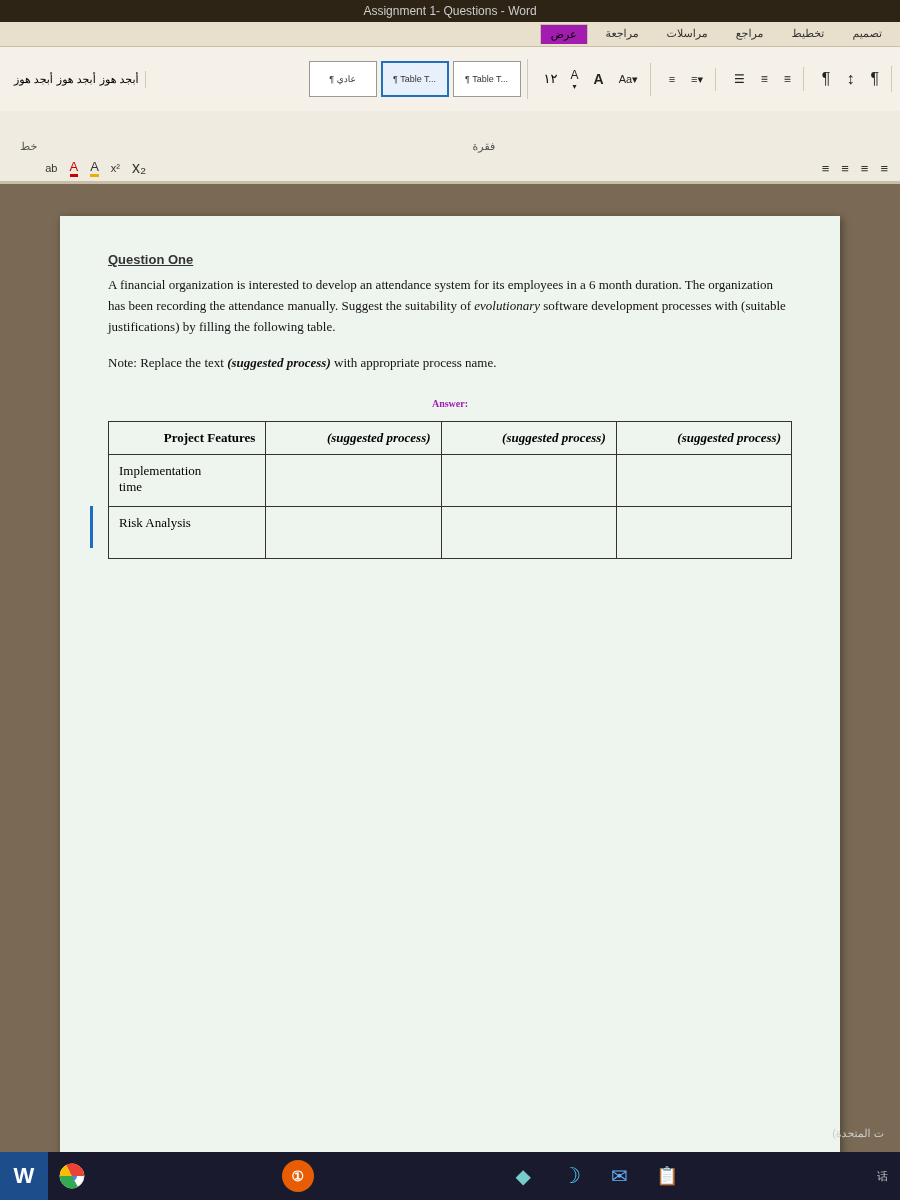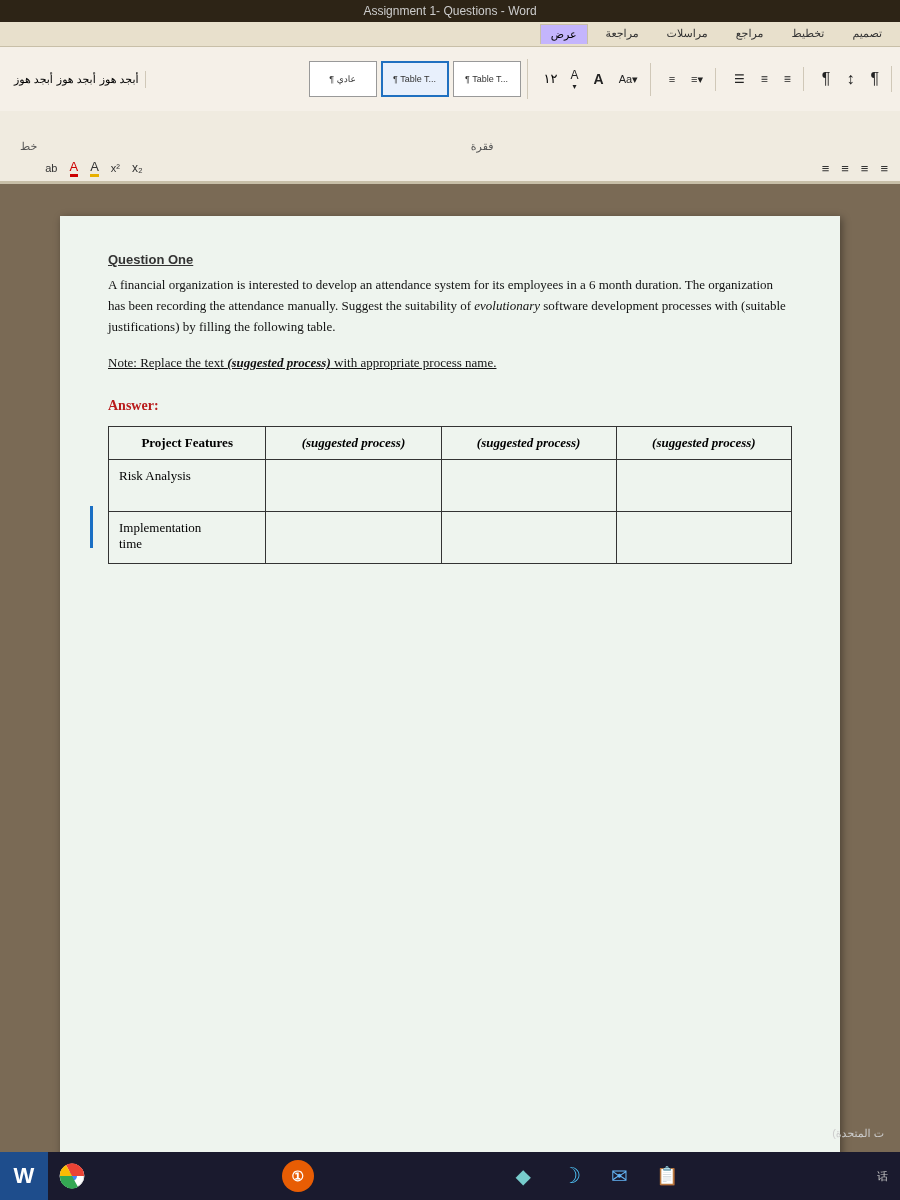--- a/index.html
+++ b/index.html
@@ -40,21 +40,21 @@
       border-bottom: 1px solid #c8bfa8;
     }
 
     .ribbon-tab {
       padding: 3px 10px;
       cursor: pointer;
       color: #333;
     }
 
     .ribbon-tab.active {
-      background: #c4b5fd;
+      background: #a21caf;
       border: 1px solid #c8bfa8;
       border-bottom: none;
       color: #000;
     }
 
     .ribbon-content {
       display: flex;
       flex-direction: row-reverse;
       align-items: center;
       padding: 4px 8px;
@@ -192,34 +192,34 @@
       font-style: italic;
       text-align: center;
     }
 
     .note-text {
       font-size: 13px;
       font-family: 'Times New Roman', Times, serif;
       color: #111;
       line-height: 1.6;
       margin-bottom: 24px;
-      text-decoration: underline;
     }
 
     .note-text em {
       font-style: italic;
       font-weight: bold;
     }
 
     .answer-label {
-      font-size: 14px;
+      font-size: 10px;
       font-family: 'Times New Roman', Times, serif;
       font-weight: bold;
-      color: #b91c1c;
+      color: #a21caf;
       margin-bottom: 12px;
+      text-align: center;
     }
 
     
     .answer-table {
       border-collapse: collapse;
       width: 100%;
       font-family: 'Times New Roman', Times, serif;
       font-size: 13px;
     }
 
@@ -227,21 +227,21 @@
       border: 1.5px solid #333;
       padding: 8px 10px;
       vertical-align: top;
       min-height: 50px;
     }
 
     .answer-table th {
       font-weight: bold;
       font-style: italic;
       background: transparent;
-      text-align: center;
+      text-align: right;
     }
 
     .answer-table .header-row th:first-child {
       font-weight: bold;
       font-style: normal;
     }
 
     .answer-table td {
       height: 52px;
     }
@@ -414,21 +414,21 @@
       <button class="icon-btn">≡</button>
       <button class="icon-btn">≡</button>
       <button class="icon-btn">≡</button>
     </div>
 
     <div style="flex:1; text-align:center;">
       <span class="fqra-label">فقرة</span>
     </div>
 
     <div style="display:flex; flex-direction:row-reverse; gap:4px; align-items:center;">
-      <button class="icon-btn" style="font-size:12px;">x₂</button>
+      <button class="icon-btn" style="font-size:16px;">x₂</button>
       <button class="icon-btn" style="font-size:11px;">x²</button>
       <button class="icon-btn">
         <span style="font-size:13px; border-bottom: 3px solid #e8b000;">A</span>
       </button>
       <button class="icon-btn">
         <span style="font-size:13px; color:#cc0000; border-bottom: 3px solid #cc0000;">A</span>
       </button>
       <button class="icon-btn" style="font-size:11px;">ab</button>
     </div>
 
@@ -465,27 +465,27 @@
       <thead>
         <tr class="header-row">
           <th class="col-features">Project Features</th>
           <th class="col-process"><em>(suggested process)</em></th>
           <th class="col-process"><em>(suggested process)</em></th>
           <th class="col-process"><em>(suggested process)</em></th>
         </tr>
       </thead>
       <tbody>
         <tr class="table-row">
-          <td class="col-features">Risk Analysis</td>
+          <td class="col-features">Implementation<br>time</td>
           <td></td>
           <td></td>
           <td></td>
         </tr>
         <tr class="table-row">
-          <td class="col-features">Implementation<br>time</td>
+          <td class="col-features">Risk Analysis</td>
           <td></td>
           <td></td>
           <td></td>
         </tr>
       </tbody>
     </table>
 
   </div>
 </div>
 

